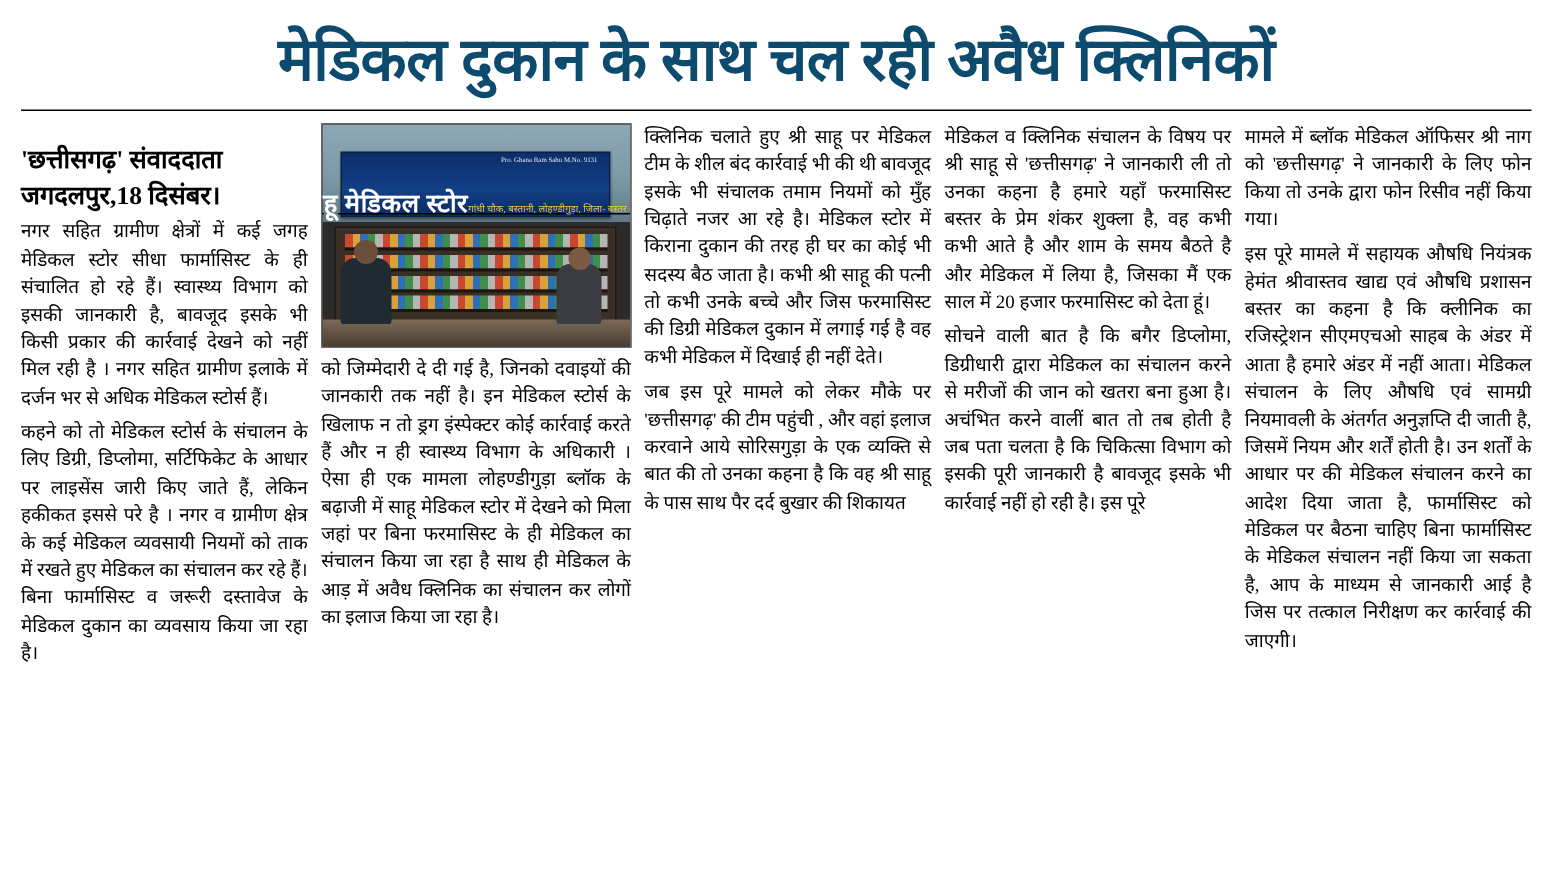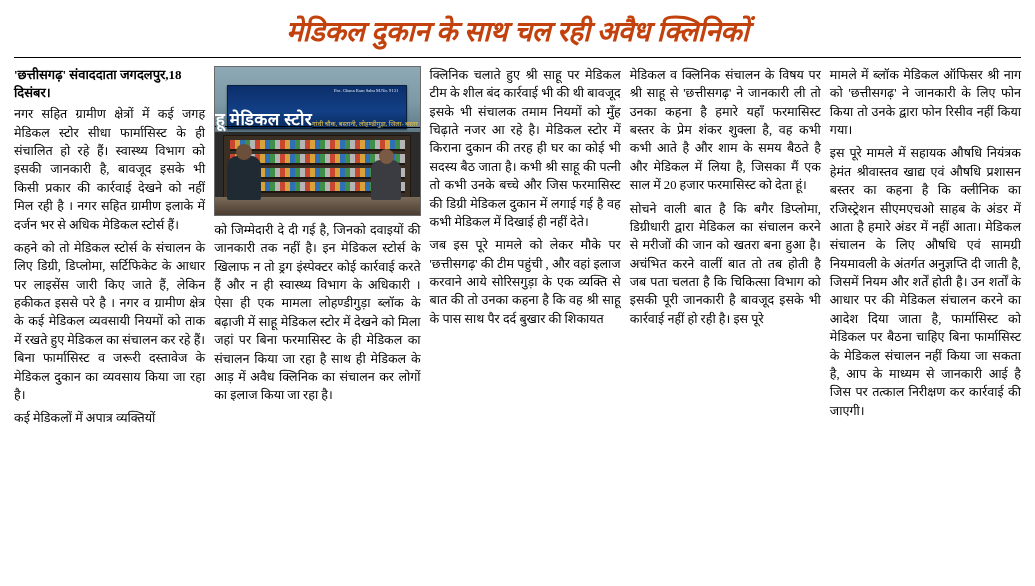--- a/index.html
+++ b/index.html
@@ -18,27 +18,26 @@
   .page {
     width: 1035px;
     height: 586px;
     position: relative;
     box-sizing: border-box;
     padding: 10px 14px 6px 14px;
   }
   .headline {
     text-align: center;
     font-weight: bold;
-    font-size: 28px;
+    font-size: 40px;
     line-height: 1.32;
     letter-spacing: -0.3px;
-    color: #c2410c;
+    color: #0c4a6e;
     margin: 4px 0 2px 0;
     font-family: "Liberation Serif", "DejaVu Serif", serif;
-    font-style: italic;
   }
   .headline .ln {
     display: block;
   }
   .rule {
     border: none;
     border-top: 1.5px solid #000;
     margin: 6px 0 8px 0;
   }
   .columns {
@@ -52,23 +51,23 @@
     line-height: 1.46;
     text-align: justify;
     text-justify: inter-word;
     color: #000;
   }
   .col p {
     margin: 0 0 5px 0;
   }
   .byline {
     font-weight: bold;
-    font-size: 13px;
+    font-size: 17px;
     line-height: 1.4;
-    margin: 0 0 3px 0;
+    margin: 13px 0 3px 0;
     text-align: left;
   }
   .dateline {
     font-weight: bold;
   }
   .photo-col {
     flex: 1.08 1 0;
   }
   .photo {
     width: 100%;
@@ -208,21 +207,20 @@
 
   <div class="columns">
 
     <div class="col">
       <div class="byline">
         <span>'छत्तीसगढ़' संवाददाता</span>
         <span class="dateline">जगदलपुर,18 दिसंबर।</span>
       </div>
       <p>नगर सहित ग्रामीण क्षेत्रों में कई जगह मेडिकल स्टोर सीधा फार्मासिस्ट के ही संचालित हो रहे हैं। स्वास्थ्य विभाग को इसकी जानकारी है, बावजूद इसके भी किसी प्रकार की कार्रवाई देखने को नहीं मिल रही है । नगर सहित ग्रामीण इलाके में दर्जन भर से अधिक मेडिकल स्टोर्स हैं।</p>
       <p>कहने को तो मेडिकल स्टोर्स के संचालन के लिए डिग्री, डिप्लोमा, सर्टिफिकेट के आधार पर लाइसेंस जारी किए जाते हैं, लेकिन हकीकत इससे परे है । नगर व ग्रामीण क्षेत्र के कई मेडिकल व्यवसायी नियमों को ताक में रखते हुए मेडिकल का संचालन कर रहे हैं। बिना फार्मासिस्ट व जरूरी दस्तावेज के मेडिकल दुकान का व्यवसाय किया जा रहा है।</p>
-      <p>कई मेडिकलों में अपात्र व्यक्तियों</p>
     </div>
 
     <div class="col photo-col">
       <div class="photo">
         <div class="wall"></div>
         <div class="signboard">
           <div class="sign-top">Pro. Ghana Ram Sahu  M.No. 9131</div>
           <div class="sign-main">साहू मेडिकल स्टोर</div>
           <div class="sign-sub">गांधी चौक, बस्तानी, लोहण्डीगुड़ा, जिला- बस्तर (छ.ग.)</div>
         </div>

